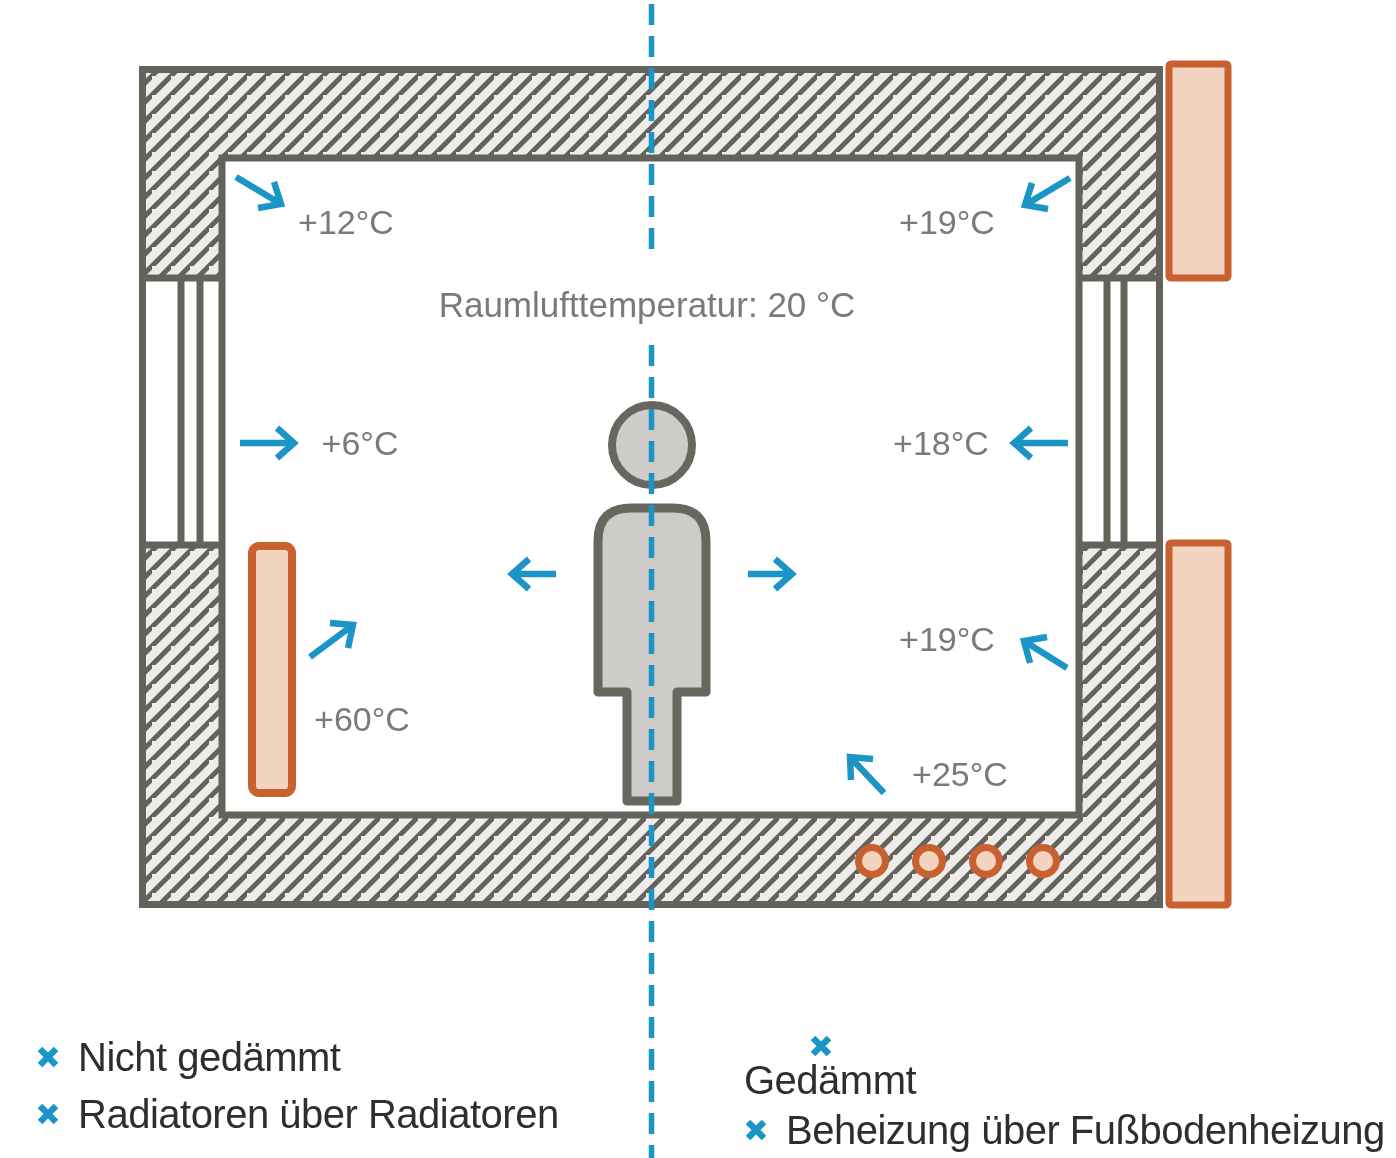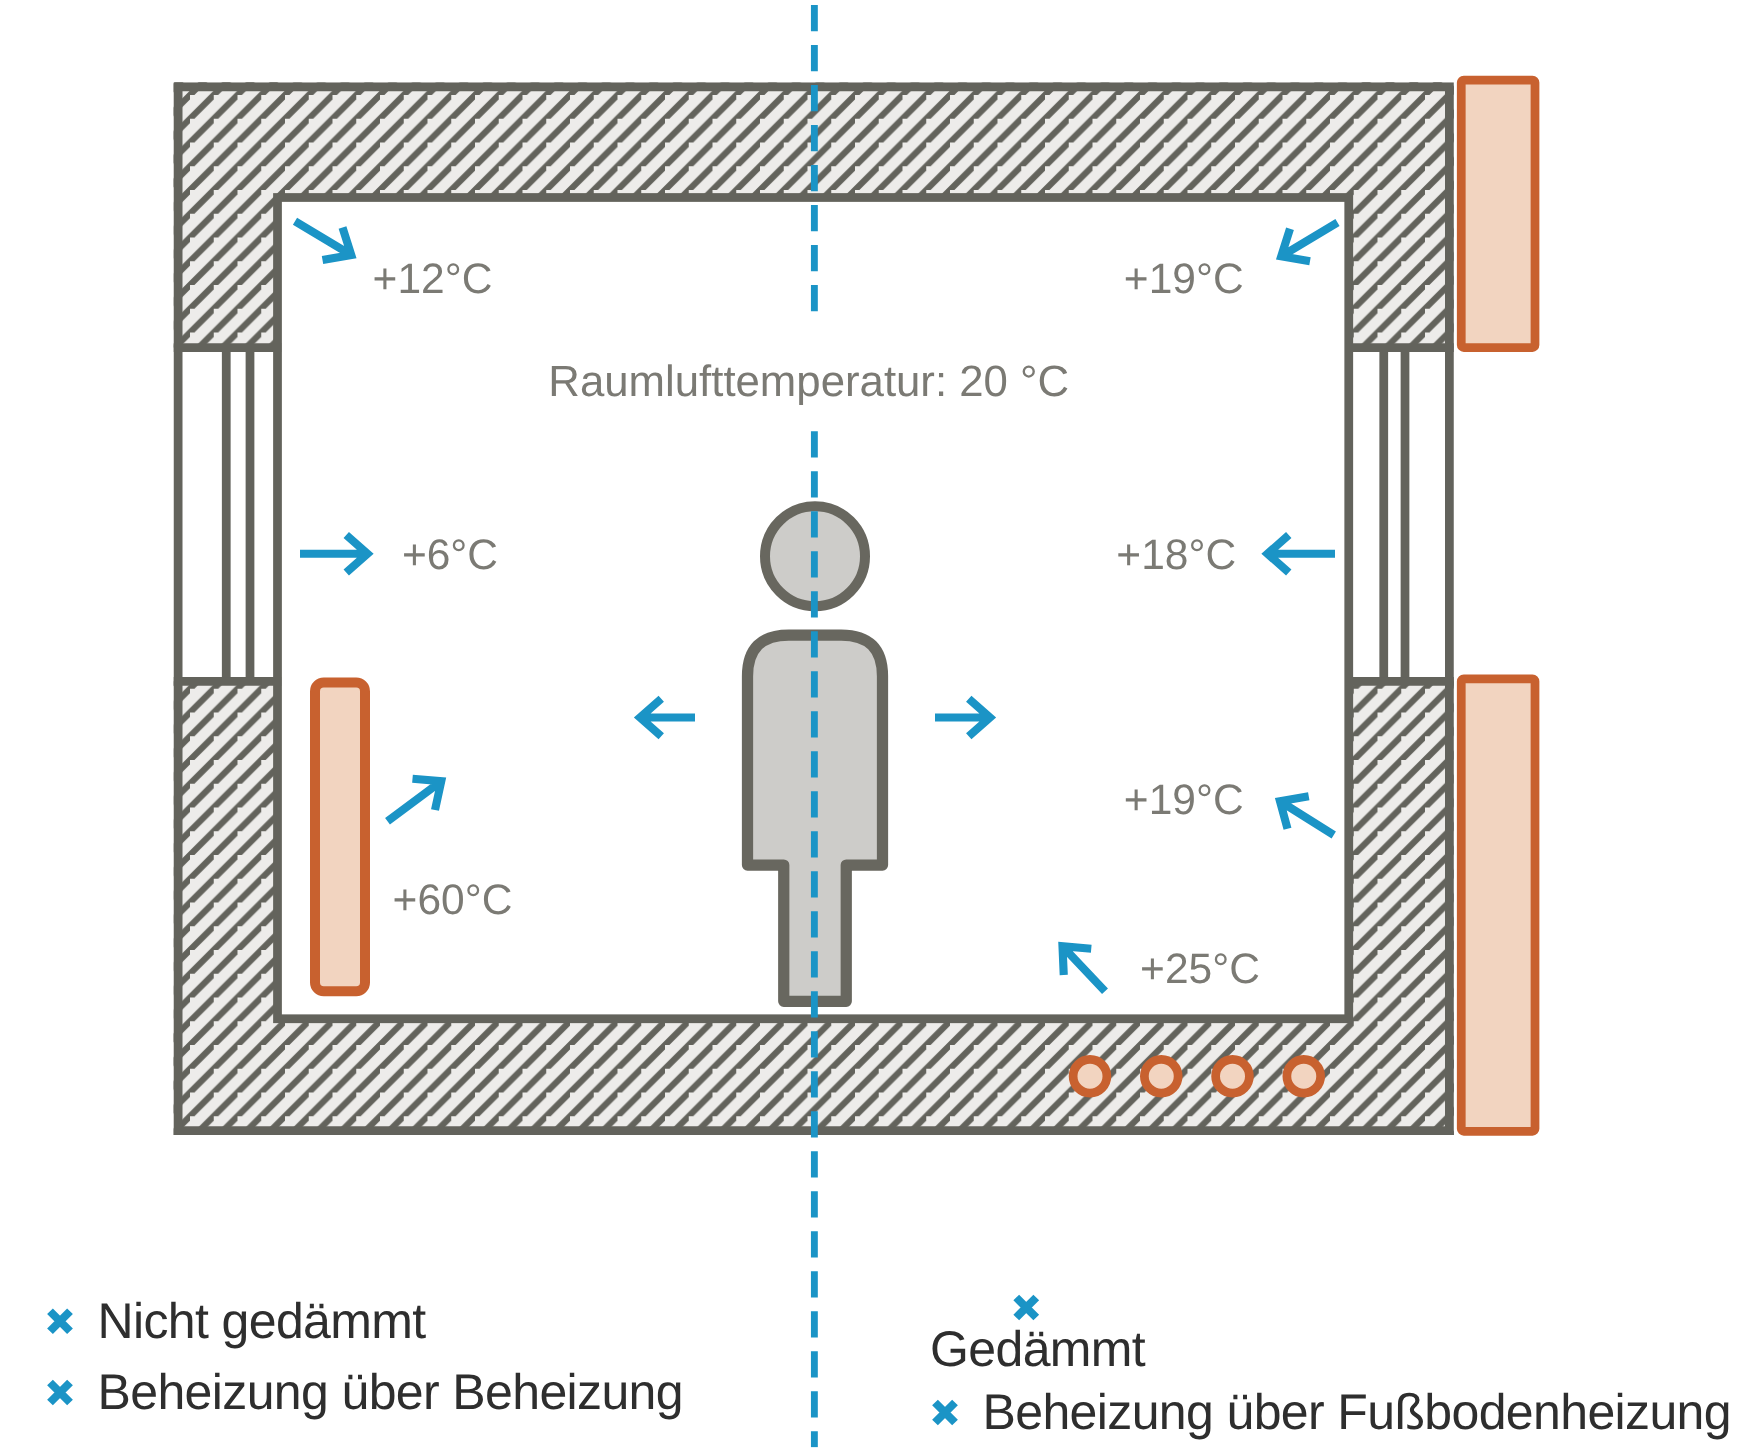--- a/index.html
+++ b/index.html
@@ -120,21 +120,21 @@
   <div class="legend-row" style="left:36px;top:1034px;justify-content:space-between;">
     <svg class="legend-bullet" width="24" height="24" viewBox="0 0 24 24">
       <path d="M4,4 L20,20 M20,4 L4,20" stroke="#1b94c6" stroke-width="6.5" fill="none"></path>
     </svg>
     <span class="legend-label">Nicht gedämmt</span>
   </div>
   <div class="legend-row" style="left:36px;top:1091px;">
     <svg class="legend-bullet" width="24" height="24" viewBox="0 0 24 24">
       <path d="M4,4 L20,20 M20,4 L4,20" stroke="#1b94c6" stroke-width="6.5" fill="none"></path>
     </svg>
-    <span class="legend-label">Beheizung über Beheizung</span>
+    <span class="legend-label">Radiatoren über Radiatoren</span>
   </div>
   <div class="legend-row" style="left:744px;top:1034px;flex-direction:column;">
     <svg class="legend-bullet" width="24" height="24" viewBox="0 0 24 24">
       <path d="M4,4 L20,20 M20,4 L4,20" stroke="#1b94c6" stroke-width="6.5" fill="none"></path>
     </svg>
     <span class="legend-label">Gedämmt</span>
   </div>
   <div class="legend-row" style="left:744px;top:1107px;">
     <svg class="legend-bullet" width="24" height="24" viewBox="0 0 24 24">
       <path d="M4,4 L20,20 M20,4 L4,20" stroke="#1b94c6" stroke-width="6.5" fill="none"></path>

